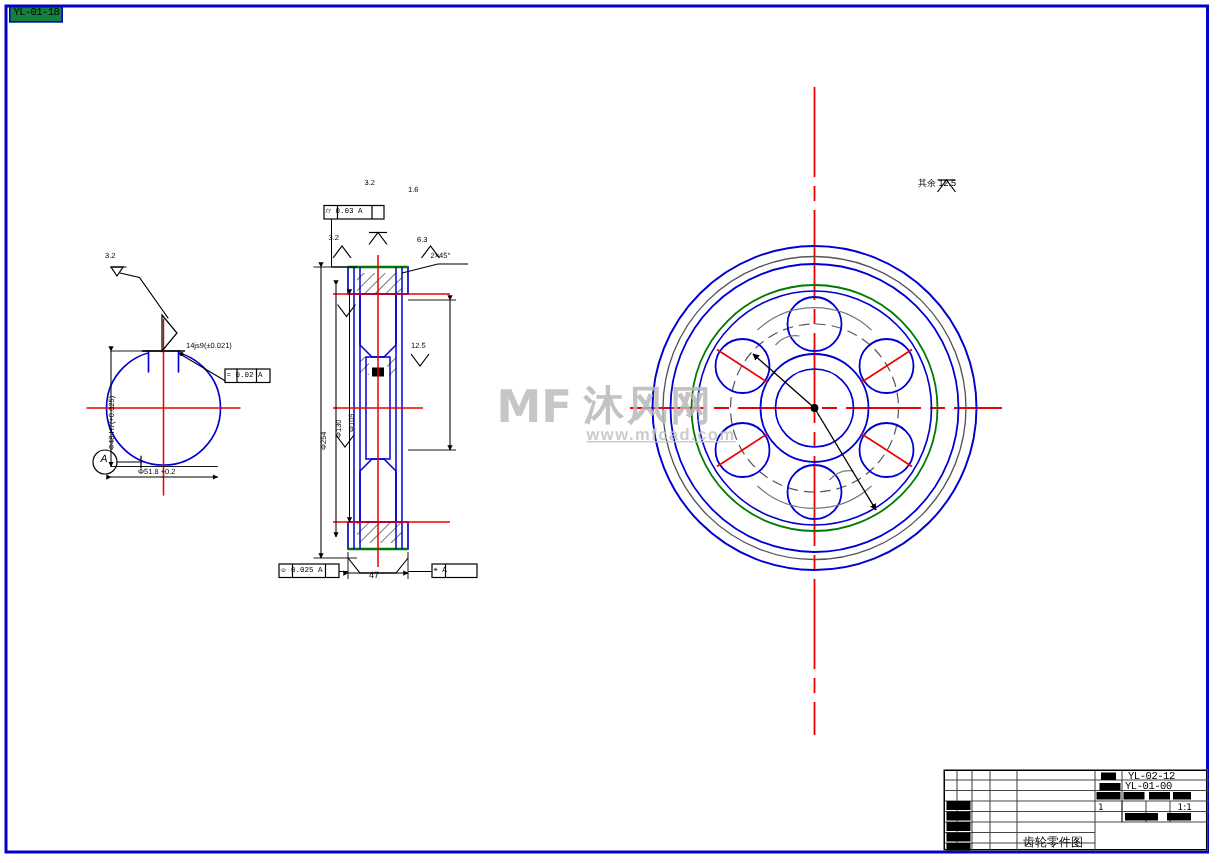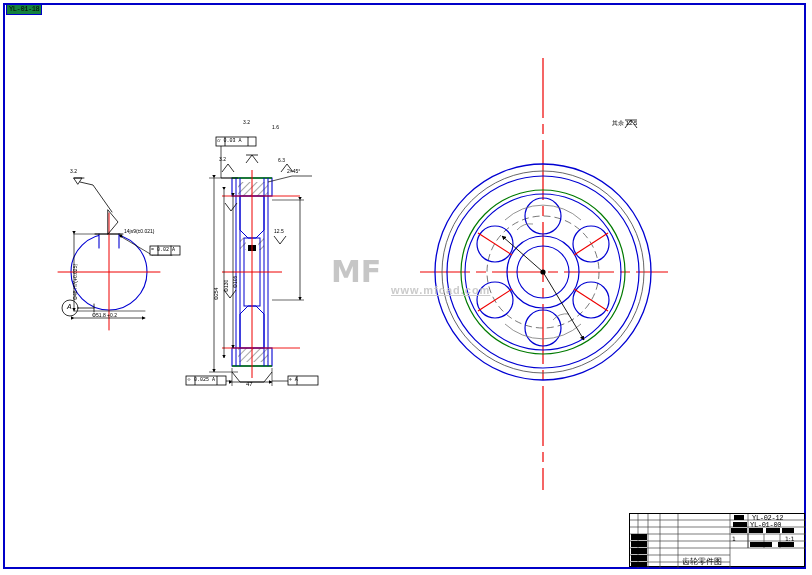--- a/index.html
+++ b/index.html
@@ -256,20 +256,21 @@
   <div class="anno rot" style="left:232px;top:288px;">Φ105</div>
   <div class="dim" style="left:246px;top:381px;">47</div>
   <div class="anno mono" style="left:187px;top:377px;">⌯ 0.025 A</div>
   <div class="anno mono" style="left:289px;top:377px;">⌖ A</div>
   <div class="anno" style="left:274px;top:228px;">12.5</div>
 
   <div class="anno" style="left:612px;top:120px;font-size:6px;">其余 12.5</div>
 
   <div class="wm">
     <div class="wmlogo">MF</div>
+    <div class="wmtext">沐风网</div>
     <div class="wmurl">www.mfcad.com</div>
   </div>
 
   <div class="tb">
     <svg viewBox="0 0 176 54" style="position:absolute;left:0;top:0;width:176px;height:54px;">
       <g stroke="#444" stroke-width="0.7" fill="none">
         <line x1="0" y1="6" x2="176" y2="6"></line>
         <line x1="0" y1="13" x2="176" y2="13"></line>
         <line x1="0" y1="20" x2="176" y2="20"></line>
         <line x1="0" y1="27" x2="176" y2="27"></line>

